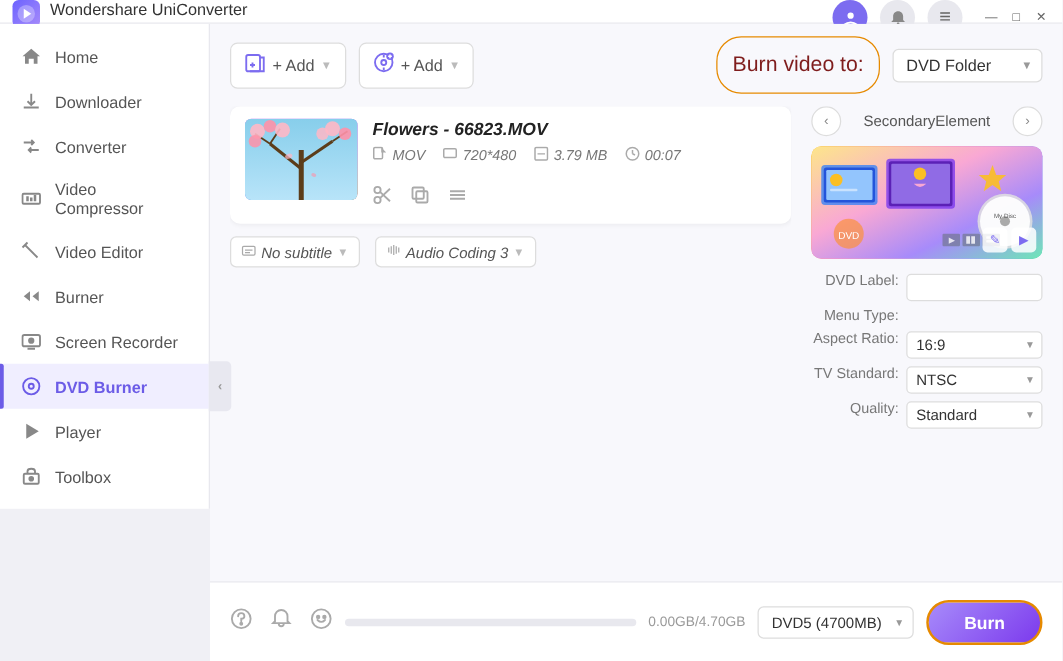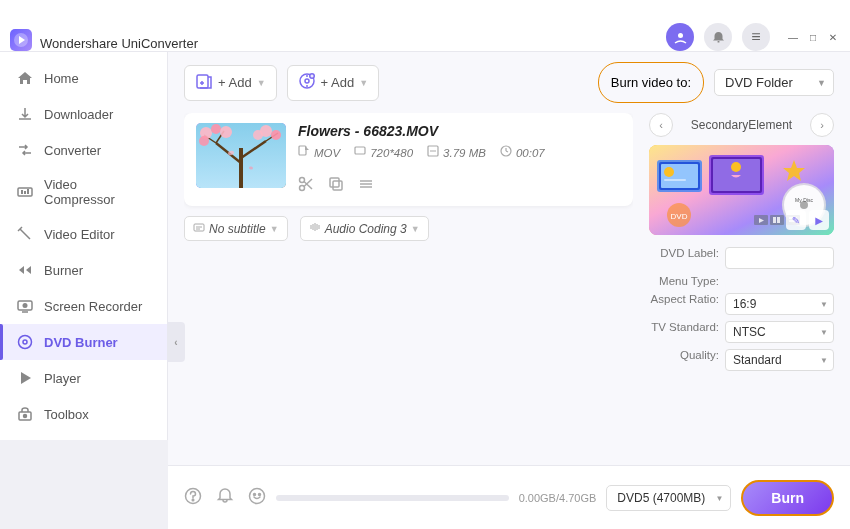--- a/index.html
+++ b/index.html
@@ -9,24 +9,24 @@
       font-family: -apple-system, BlinkMacSystemFont, 'Segoe UI', sans-serif;
       font-size: 13px;
       background: #f0f0f5;
       overflow: hidden;
       display: flex;
       flex-direction: column;
     }
 
     
     .titlebar {
-      height: 52px;
+      height: 19px;
       background: #fff;
       display: flex;
-      align-items: flex-end;
+      align-items: flex-start;
       padding: 0 10px;
       border-bottom: 1px solid #e8e8ee;
       flex-shrink: 0;
       gap: 8px;
     }
     .titlebar-logo {
       width: 22px;
       height: 22px;
       background: linear-gradient(135deg, #6c63ff, #a78bfa);
       border-radius: 5px;
@@ -159,22 +159,22 @@
       cursor: pointer;
       font-size: 13px;
       color: #555;
     }
     .toolbar-btn .btn-icon {
       color: #7c6cf0;
       font-size: 16px;
     }
     .toolbar-spacer { flex: 1; }
     .burn-to-label {
-      font-size: 13px;
-      color: #000000;
+      font-size: 17px;
+      color: #7f1d1d;
       border: 1.5px solid #e68a00;
       border-radius: 20px;
       padding: 12px 12px;
       font-weight: 500;
     }
     .burn-to-select {
       padding: 5px 24px 5px 10px;
       border: 1px solid #ddd;
       border-radius: 5px;
       background: white;

